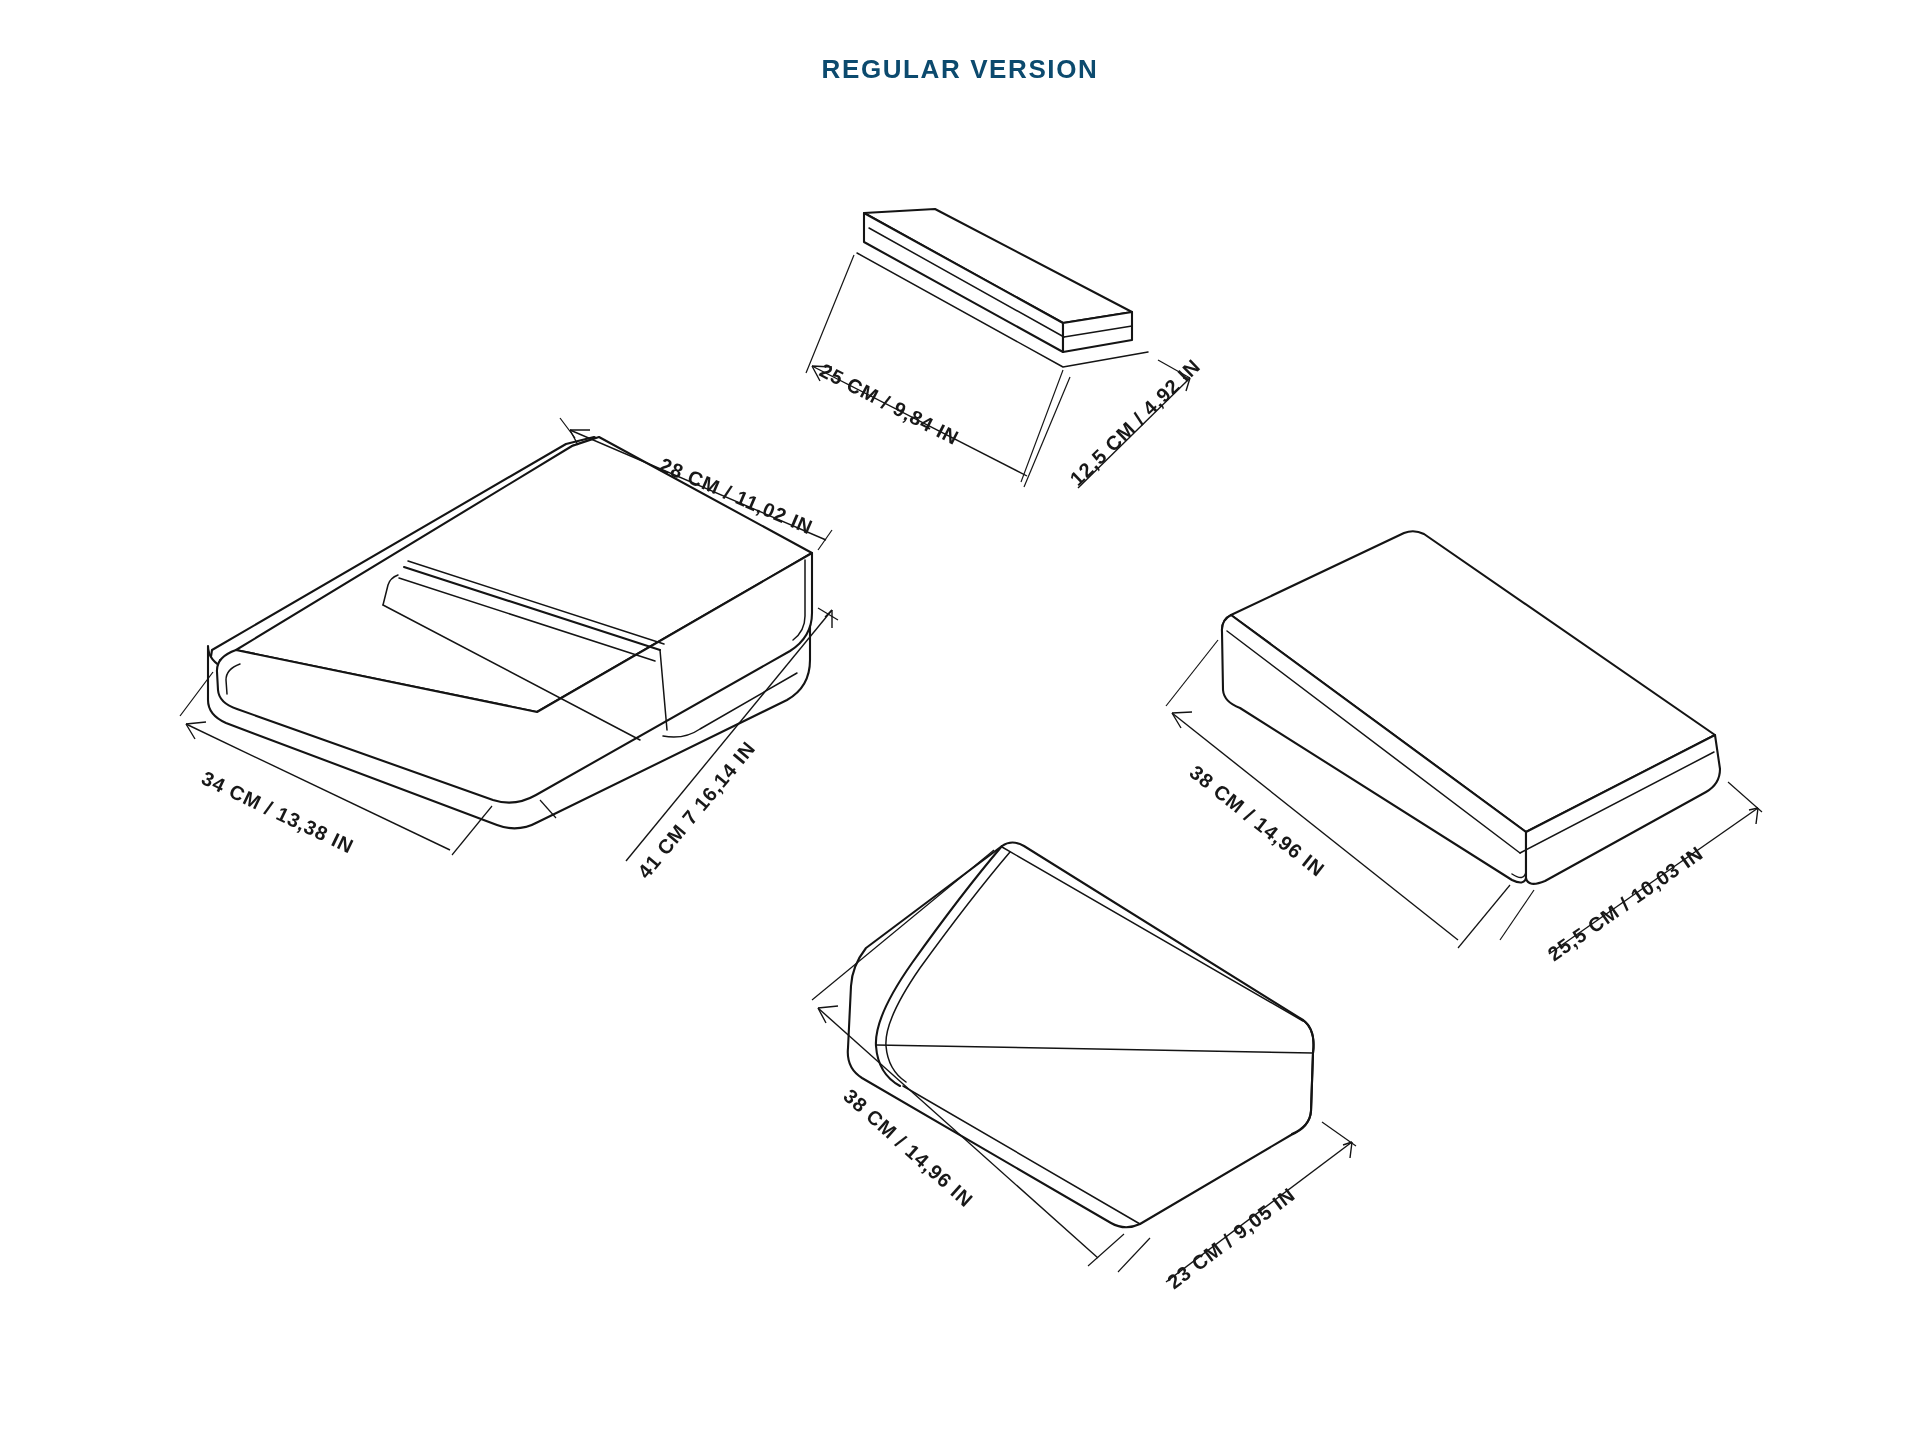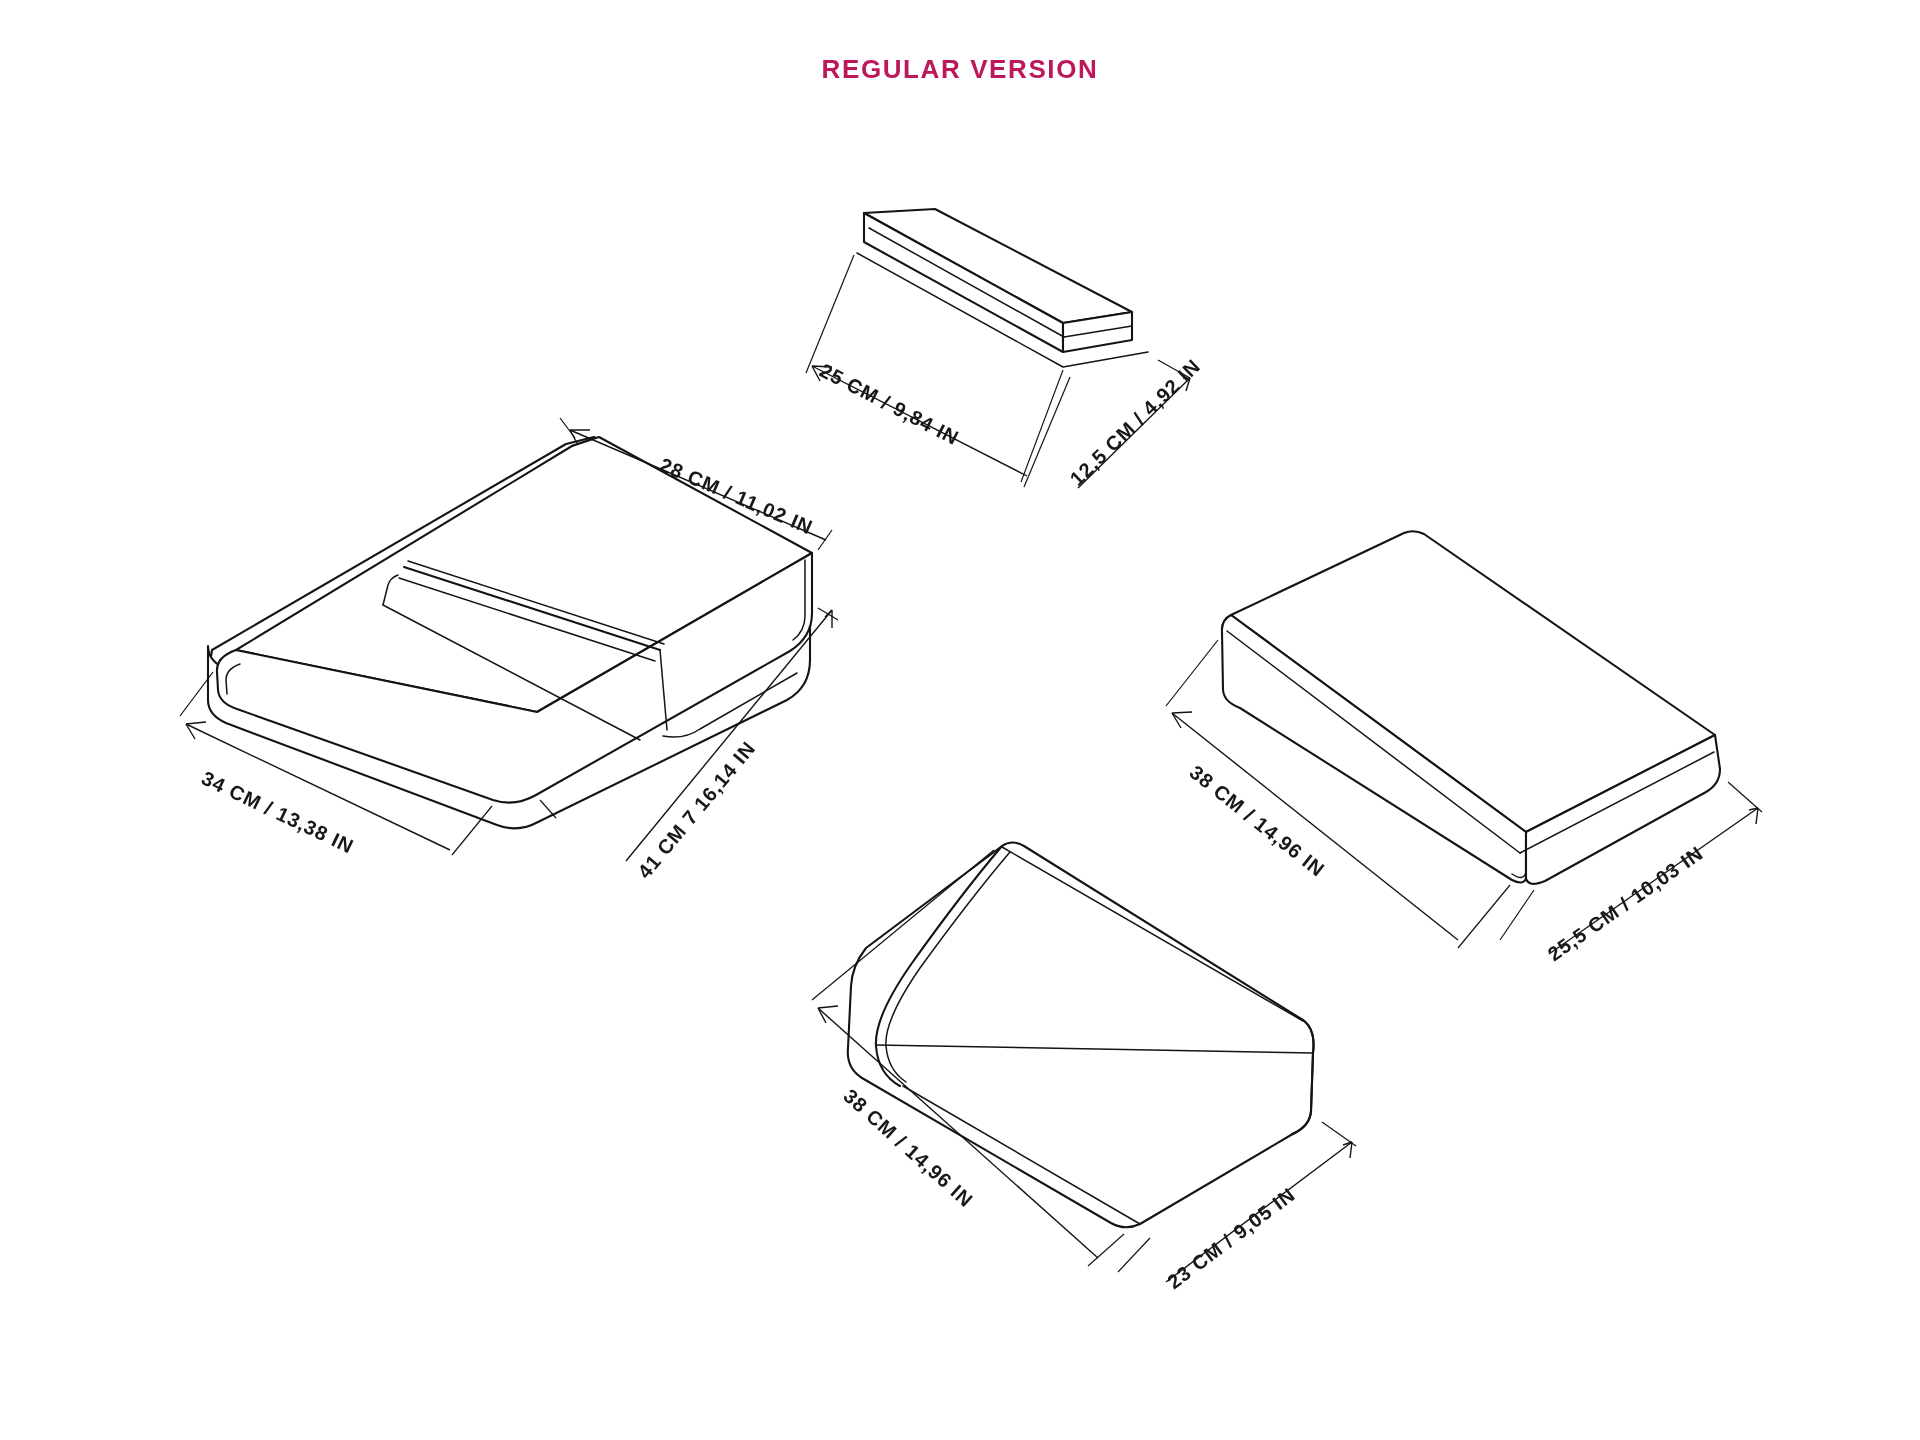--- a/index.html
+++ b/index.html
@@ -27,21 +27,21 @@
   .page-title {
     position: absolute;
     top: 54px;
     left: 0;
     width: 1920px;
     text-align: center;
     font-family: "Liberation Sans", sans-serif;
     font-size: 26px;
     font-weight: 700;
     letter-spacing: 1.6px;
-    color: #be185d;
+    color: #0c4a6e;
     white-space: nowrap;
   }
 
   svg.drawing {
     position: absolute;
     top: 0;
     left: 0;
     width: 1920px;
     height: 1440px;
     display: block;

